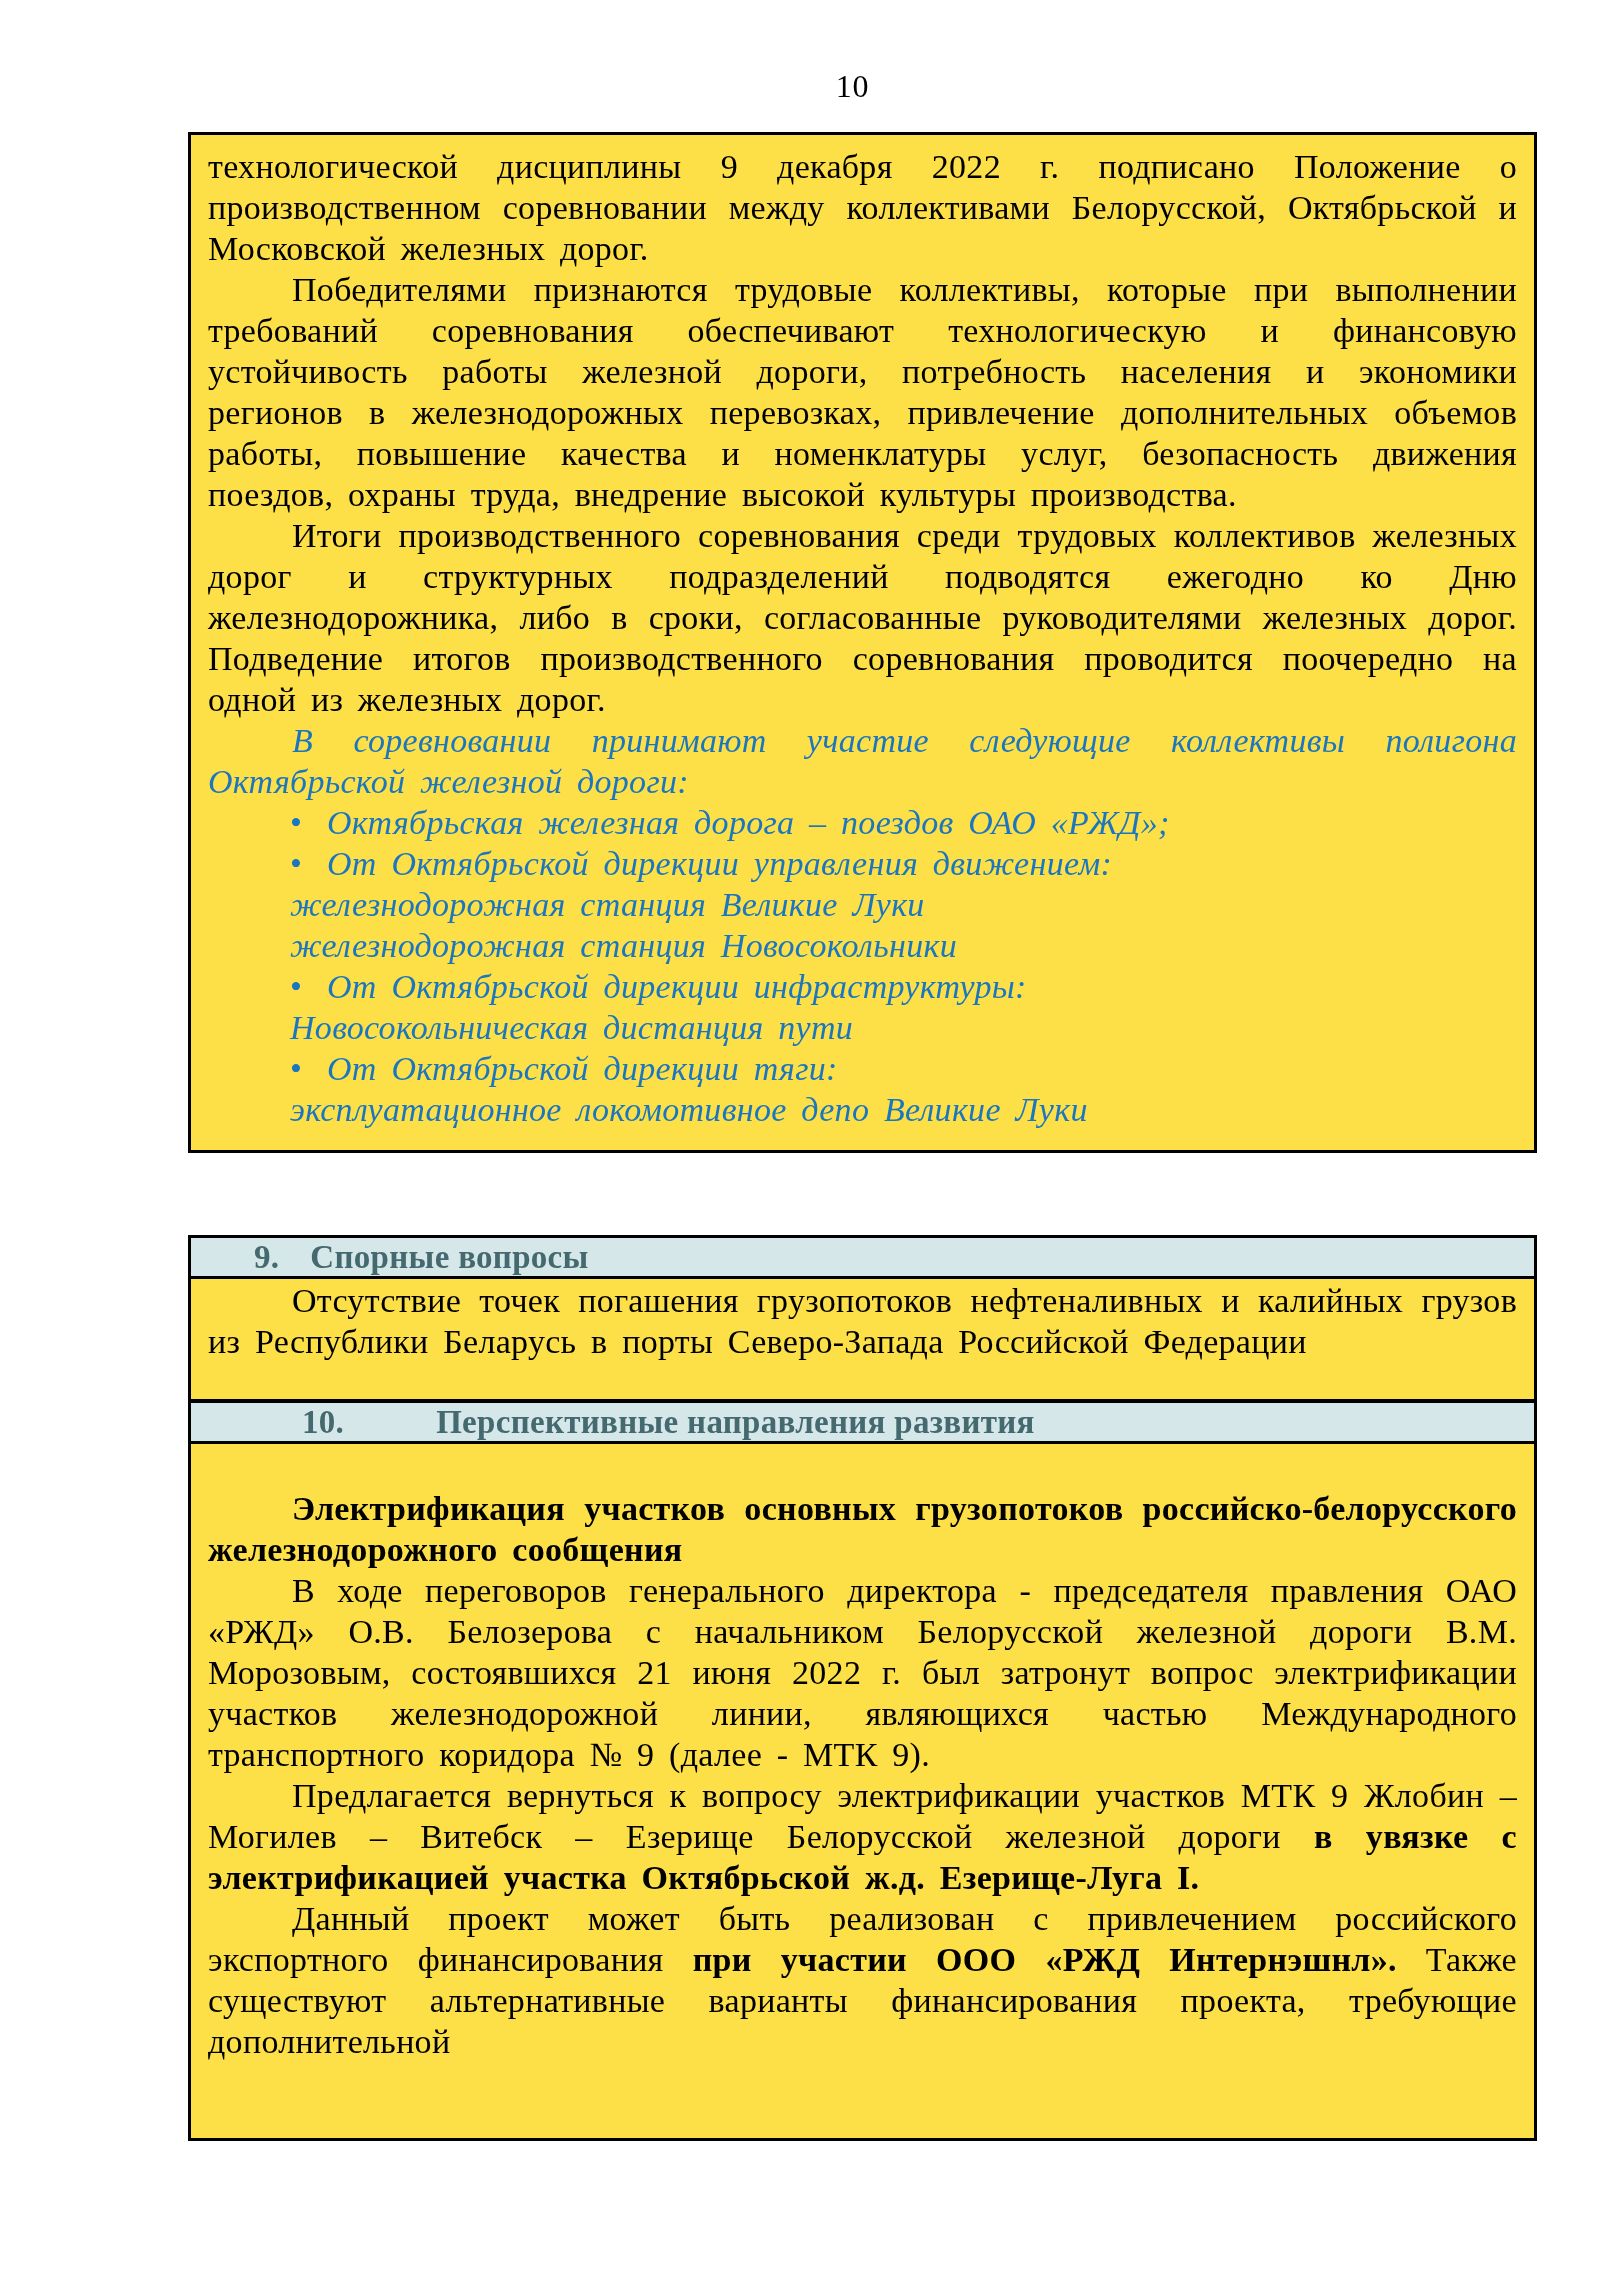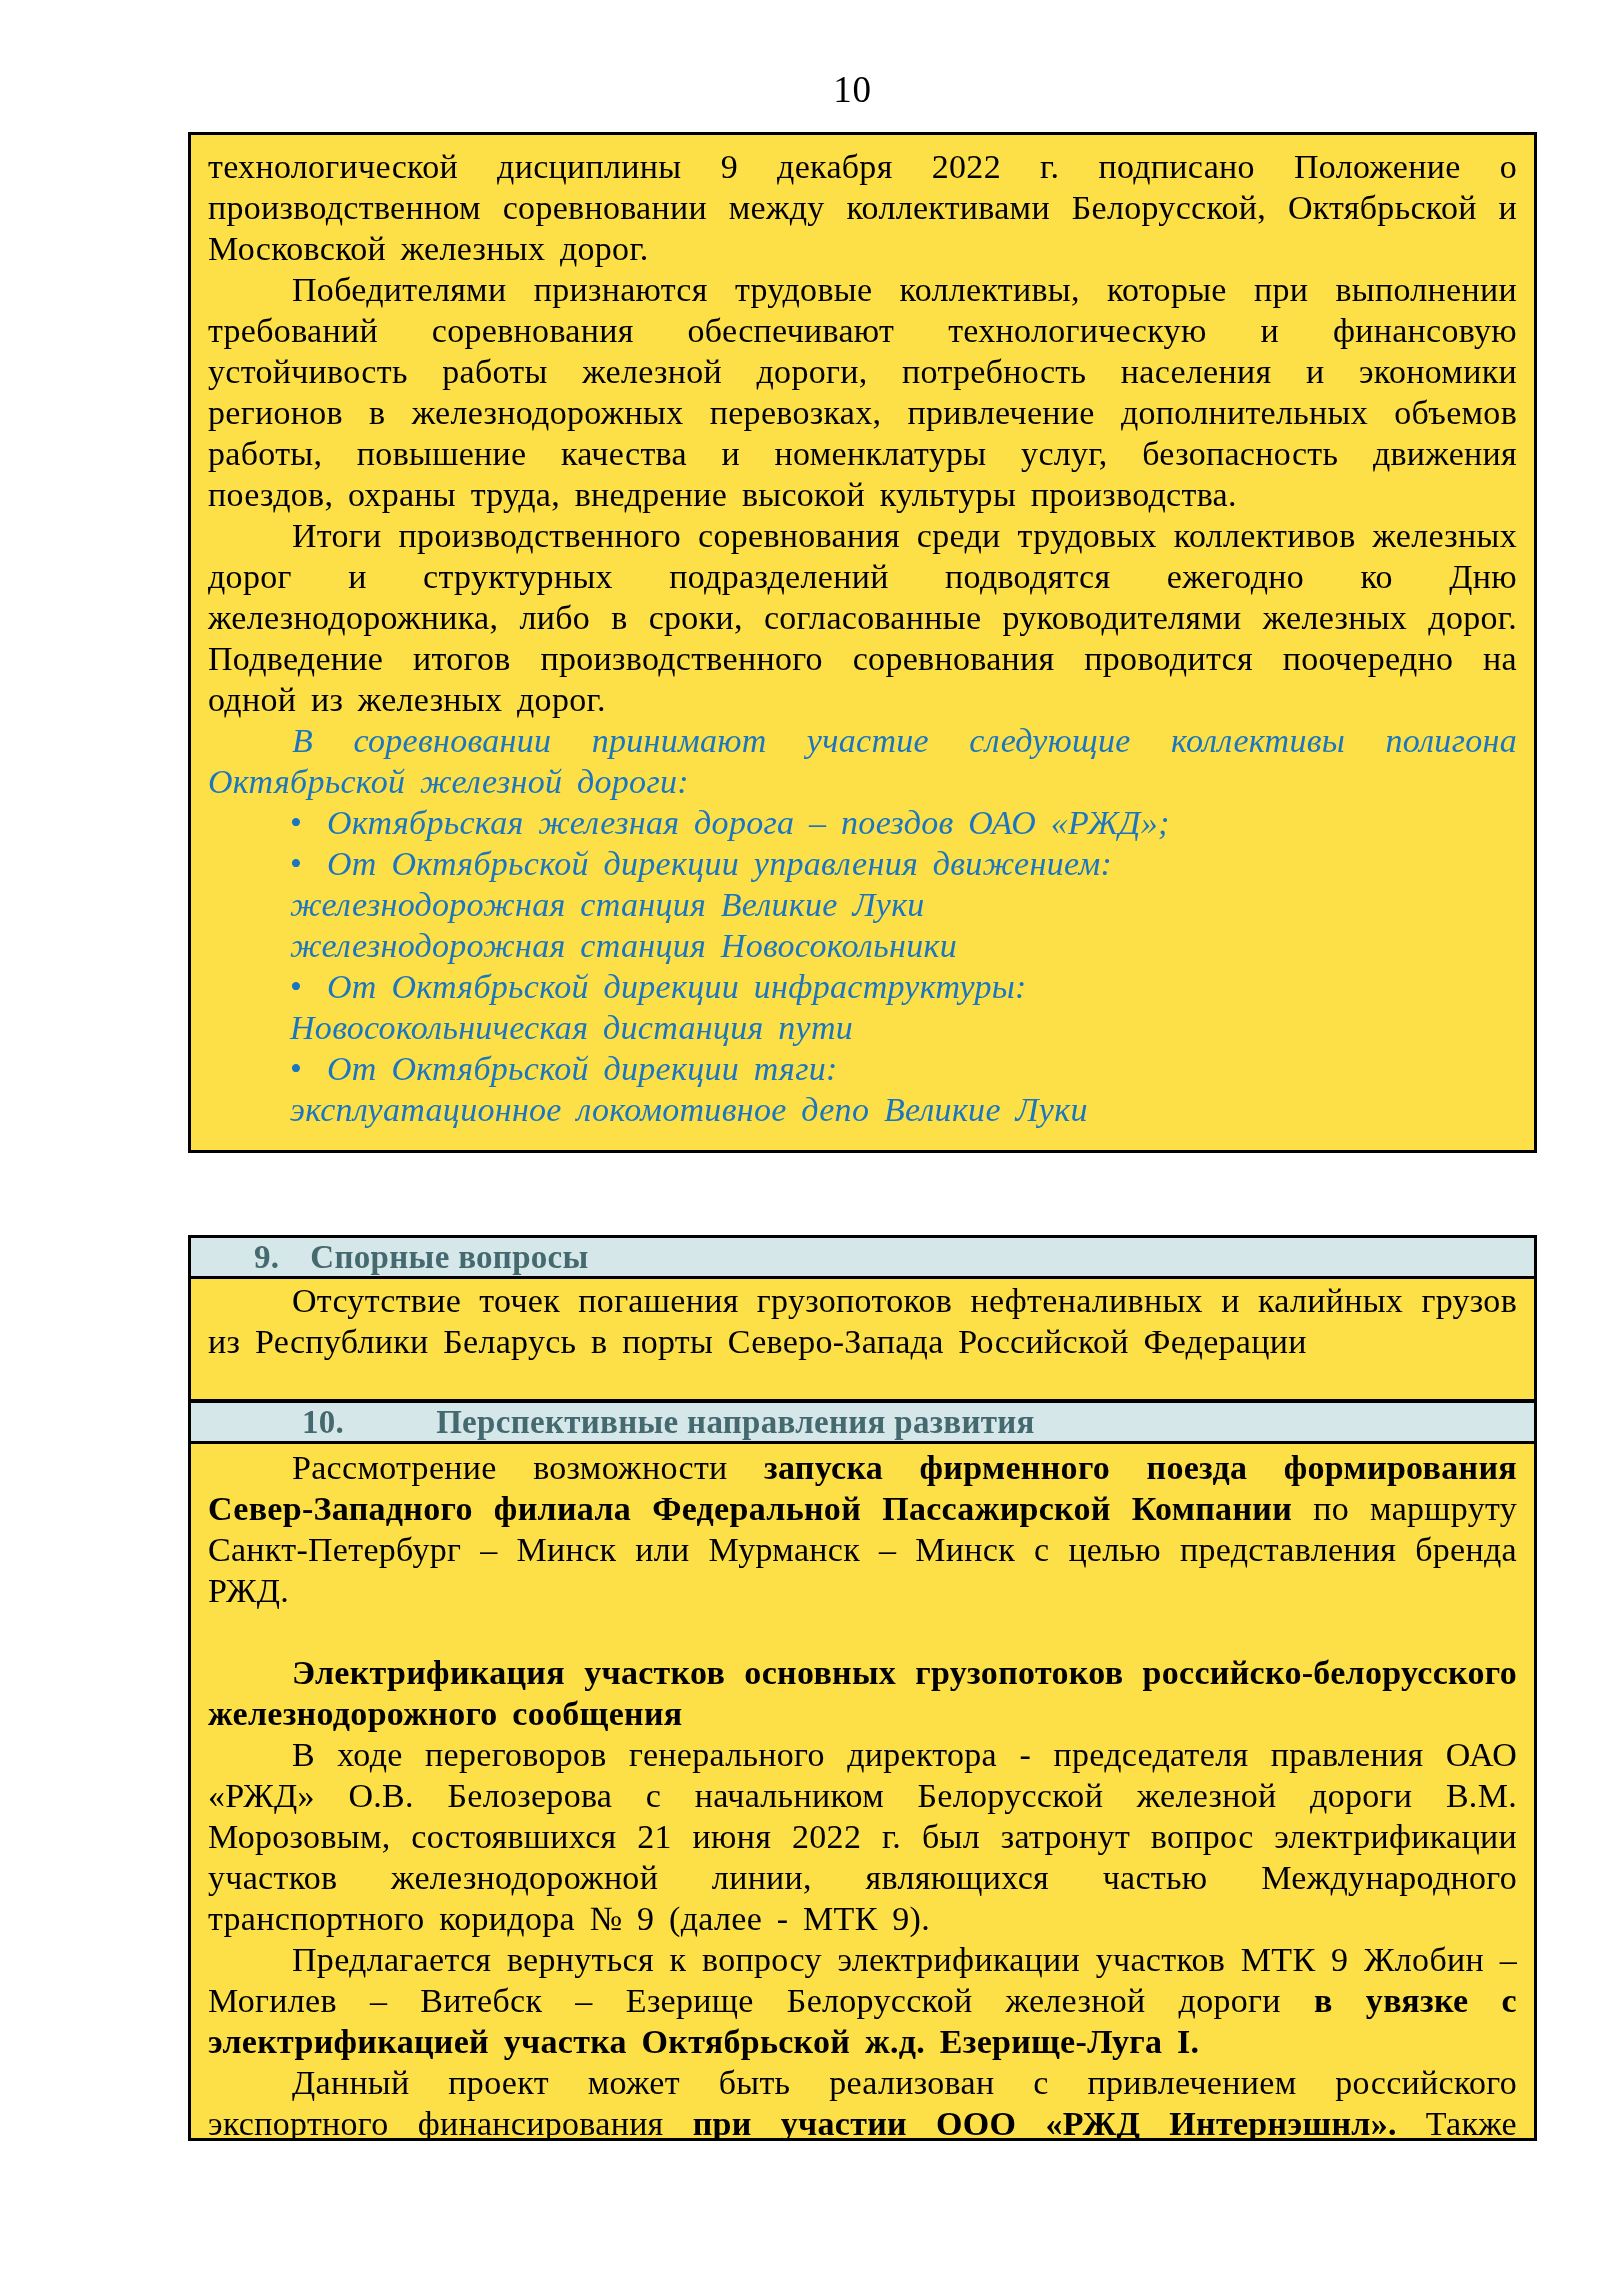--- a/index.html
+++ b/index.html
@@ -11,21 +11,21 @@
     font-family: "Liberation Serif", "DejaVu Serif", serif;
     color: #000000;
     overflow: hidden;
   }
   .pagenum {
     position: absolute;
     top: 68px;
     left: 178px;
     width: 1349px;
     text-align: center;
-    font-size: 37px;
+    font-size: 32px;
     letter-spacing: 0.7px;
   }
   .tbox {
     position: absolute;
     left: 188px;
     width: 1349px;
     border: 3.3px solid #000000;
     box-sizing: border-box;
     background: #fde047;
     overflow: hidden;
@@ -101,21 +101,20 @@
     <div class="tbody2">
       <p class="p ind">Отсутствие точек погашения грузопотоков нефтеналивных и калийных грузов из Республики Беларусь в порты Северо-Запада Российской Федерации</p>
     </div>
   </section>
 
   <section class="tbox" id="box3">
     <header class="hdr hdr10">
       <span class="num">10.</span><span class="ttl">Перспективные направления развития</span>
     </header>
     <div class="tbody3">
-      <p class="p ind"><span>Рассмотрение возможности </span><b>запуска фирменного поезда формирования Север-Западного филиала Федеральной Пассажирской Компании</b><span> по маршруту Санкт-Петербург – Минск или Мурманск – Минск с целью представления бренда РЖД.</span></p>
       <div class="spacer"></div>
       <p class="p ind b">Электрификация участков основных грузопотоков российско-белорусского железнодорожного сообщения</p>
       <p class="p ind">В ходе переговоров генерального директора - председателя правления ОАО «РЖД» О.В. Белозерова с начальником Белорусской железной дороги В.М. Морозовым, состоявшихся 21 июня 2022 г. был затронут вопрос электрификации участков железнодорожной линии, являющихся частью Международного транспортного коридора № 9 (далее - МТК 9).</p>
       <p class="p ind"><span>Предлагается вернуться к вопросу электрификации участков МТК 9 Жлобин – Могилев – Витебск – Езерище Белорусской железной дороги </span><b>в увязке с электрификацией участка Октябрьской ж.д. Езерище-Луга I.</b></p>
       <p class="p ind"><span>Данный проект может быть реализован с привлечением российского экспортного финансирования </span><b>при участии ООО «РЖД Интернэшнл».</b><span> Также существуют альтернативные варианты финансирования проекта, требующие дополнительной</span></p>
     </div>
   </section>
 
 </div>
 

